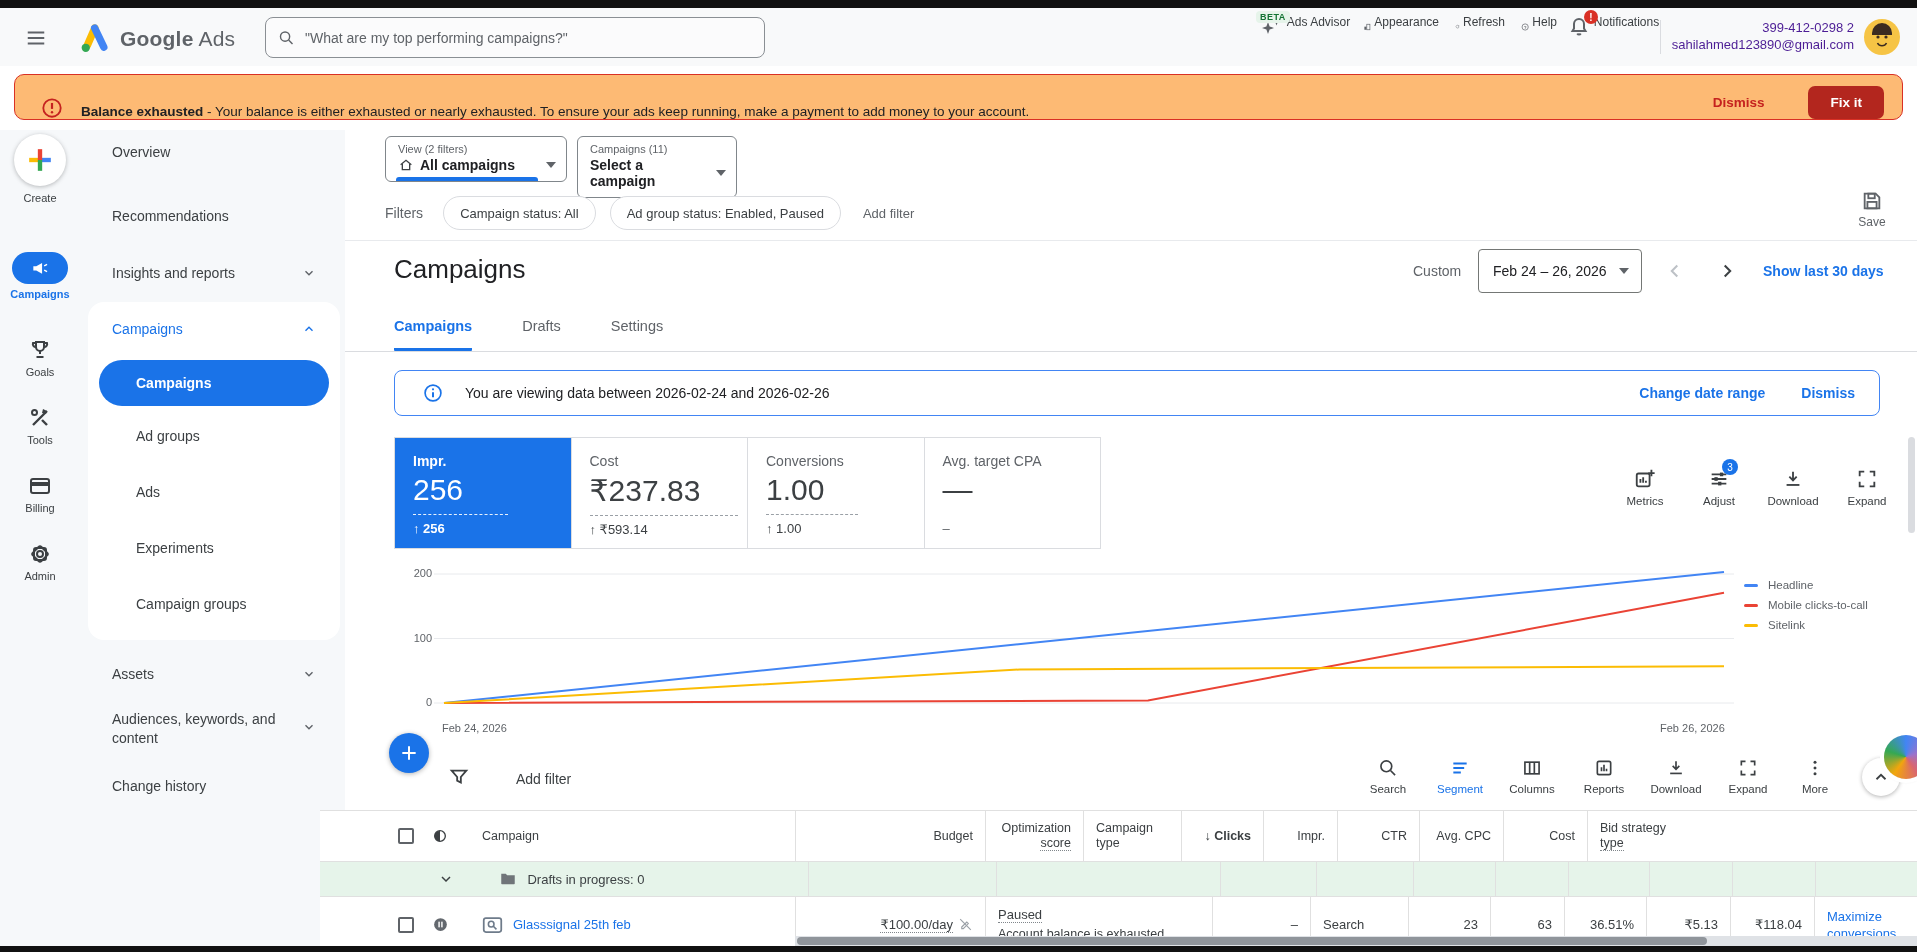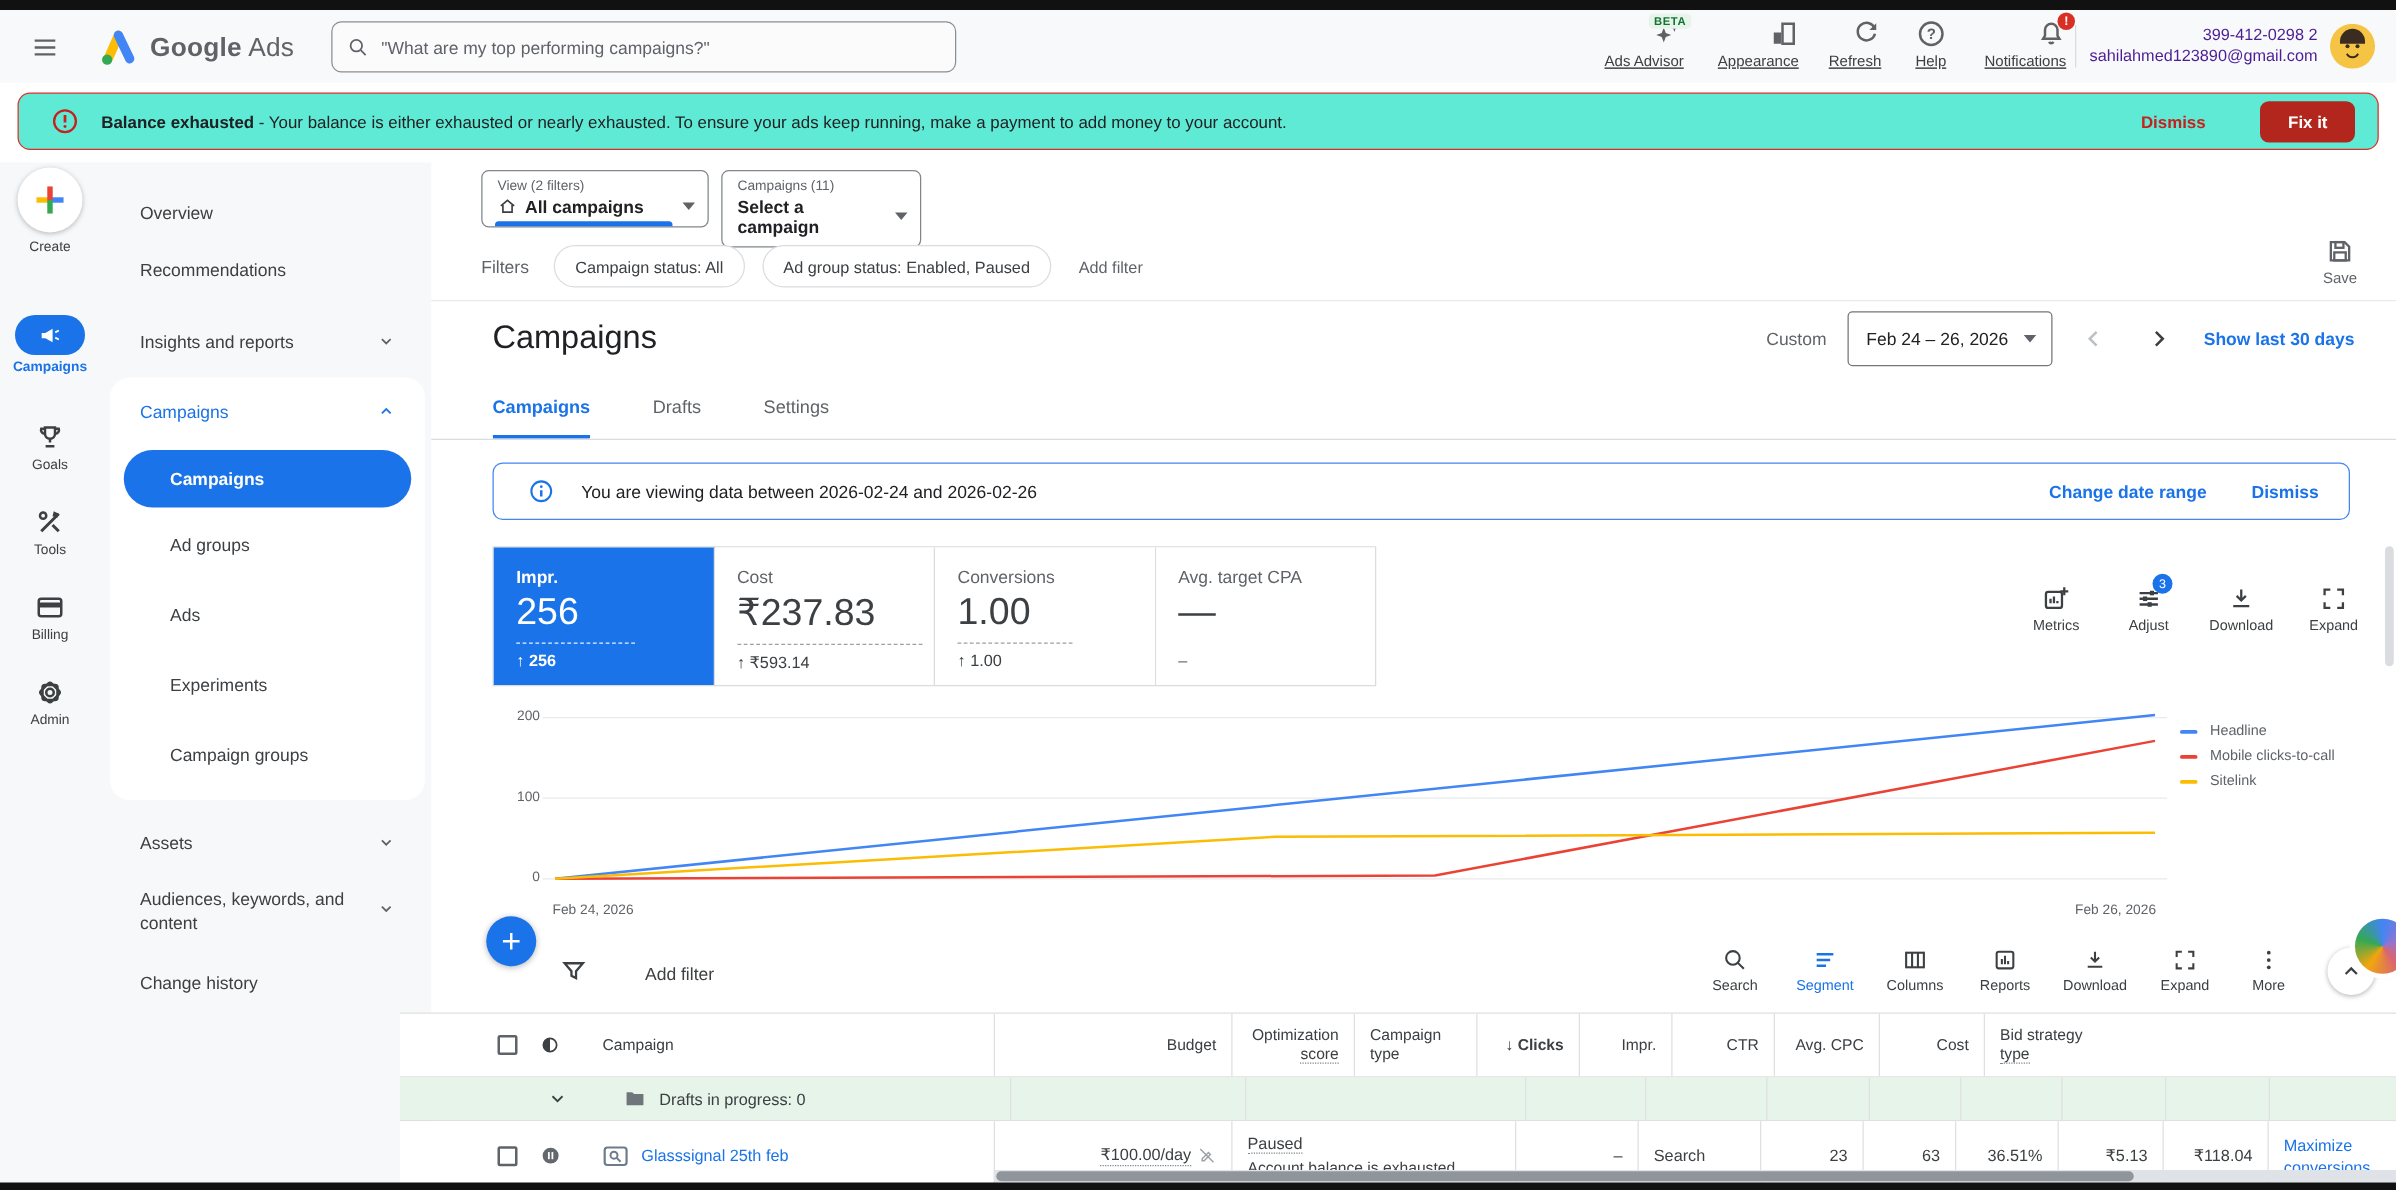--- a/index.html
+++ b/index.html
@@ -8,27 +8,27 @@
   .abs { position:absolute; }
   .blackbar { position:absolute; left:0; width:1917px; background:#111; }
   
   .topbar { position:absolute; top:8px; left:0; width:1917px; height:58px; background:#f8f9fa; }
   .logo-text { font-size:21px; color:#5f6368; letter-spacing:.2px; }
   .logo-text b { font-weight:600; margin-right:5px; }
   .searchbox { position:absolute; left:265px; top:9px; width:500px; height:41px; border:1px solid #8a8f94; border-radius:8px; background:#fbfbfc; display:flex; align-items:center; padding:0 12px; gap:10px; }
   .searchbox input { border:none; outline:none; background:transparent; font-size:14px; color:#202124; width:100%; font-family:inherit; }
   .searchbox input::placeholder { color:#5f6368; }
   .tb-actions { position:absolute; left:1255px; top:7px; display:flex; }
-  .tb-item { display:flex; flex-direction:column; align-items:flex-end; justify-content:center; gap:3px; cursor:pointer; position:relative; padding:0 8px;text-decoration:underline; }
+  .tb-item { display:flex; flex-direction:row; align-items:flex-start; justify-content:center; gap:3px; cursor:pointer; position:relative; padding:0 8px; }
   .tb-item .lbl { font-size:12px; color:#3c4043; white-space:nowrap; }
   .beta { position:absolute; top:-4px; right:-6px; background:#e6f4ea; color:#137333; font-size:9px; font-weight:bold; padding:1px 4px; border-radius:4px; letter-spacing:.5px; }
   .bell-badge { position:absolute; top:-5px; right:-7px; width:14px; height:14px; border-radius:50%; background:#d93025; color:#fff; font-size:10px; font-weight:bold; display:flex; align-items:center; justify-content:center; }
   .acct { position:absolute; left:1668px; top:11px; width:186px; text-align:right; font-size:13px; color:#4c1d95; line-height:17px; }
   
-  .banner { position:absolute; left:14px; right:14px; top:74px; height:46px; border:1px solid #d93025; border-radius:10px; background:#5eead4; display:flex; align-items:center; }
+  .banner { position:absolute; left:14px; right:14px; top:74px; height:46px; border:1px solid #d93025; border-radius:10px; background:#fdba74; display:flex; align-items:flex-end; }
   .banner .msg { font-size:13.5px; color:#202124; margin-left:18px; }
   .btn-fixit { background:#b3261e; color:#fff; border:none; border-radius:7px; padding:9px 22px; font-size:13.5px; font-weight:bold; cursor:pointer; font-family:inherit; }
   .link-red { color:#c5221f; font-weight:bold; font-size:13.5px; cursor:pointer; }
   
   .leftbg { position:absolute; left:0; top:130px; width:345px; height:816px; background:#f6f8fa; }
   .rail { position:absolute; left:0; top:130px; width:80px; text-align:center; }
   .rail .lbl { font-size:11px; color:#3c4043; }
   .rail .lbl.blue { color:#1a73e8; font-weight:bold; }
   .create-fab { width:52px; height:52px; border-radius:50%; background:#fff; box-shadow:0 1px 4px rgba(60,64,67,.35); display:flex; align-items:center; justify-content:center; margin:0 auto; cursor:pointer; }
   .rail-pill { width:56px; height:32px; border-radius:16px; background:#1a73e8; display:flex; align-items:center; justify-content:center; margin:0 auto; cursor:pointer; }
@@ -255,21 +255,21 @@
         <rect x="6" y="6" width="12" height="12" rx="2" fill="none" stroke="#3c4043" stroke-width="2"></rect>
         <rect x="6" y="6" width="12" height="12" rx="2" fill="none" stroke="#3c4043" stroke-width="2" transform="rotate(45 12 12)"></rect>
         <circle cx="12" cy="12" r="3" fill="none" stroke="#3c4043" stroke-width="2"></circle>
       </svg>
     </div>
     <div class="lbl" style="margin-top:4px;">Admin</div>
   </div>
 </div>
 
 <div class="nav">
-  <div class="nav-item" style="top:32px;">Overview</div>
+  <div class="nav-item" style="top:14px;">Overview</div>
   <div class="nav-item" style="top:78px;">Recommendations</div>
   <div class="nav-item" style="top:135px;">Insights and reports</div>
   <svg class="nav-chev" style="left:222px;top:136px;" width="14" height="14" viewBox="0 0 24 24">
       <path d="M6 9l6 6 6-6" fill="none" stroke="#5f6368" stroke-width="2.4"></path>
     </svg>
 
   <div class="nav-card">
     <div class="abs blue" style="left:24px;top:19px;cursor:pointer;">Campaigns</div>
     <svg class="nav-chev" style="left:214px;top:20px;" width="14" height="14" viewBox="0 0 24 24">
         <path d="M6 15l6-6 6 6" fill="none" stroke="#1a73e8" stroke-width="2.4"></path>

